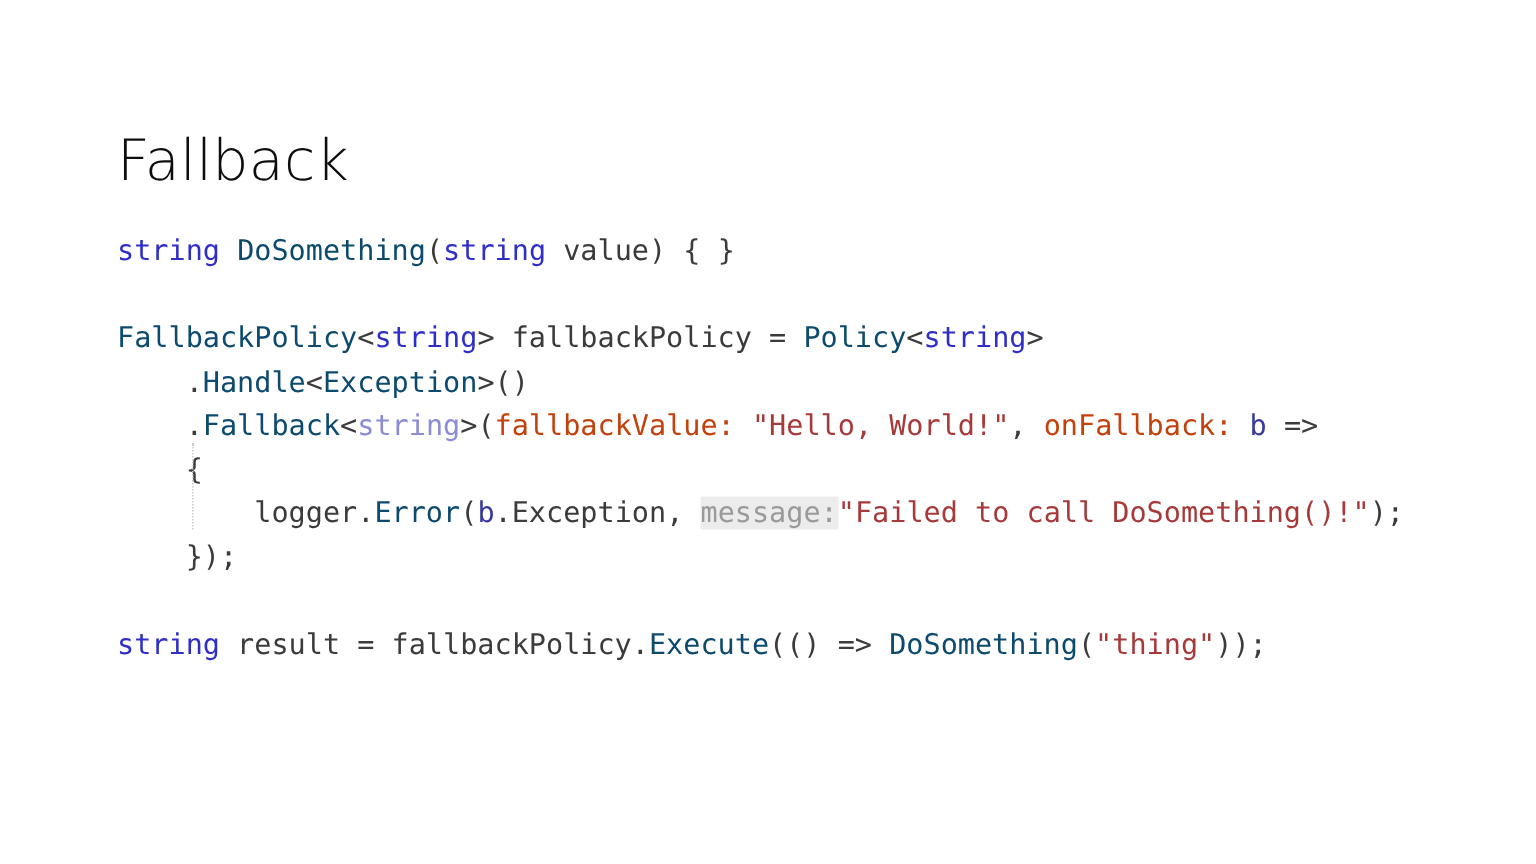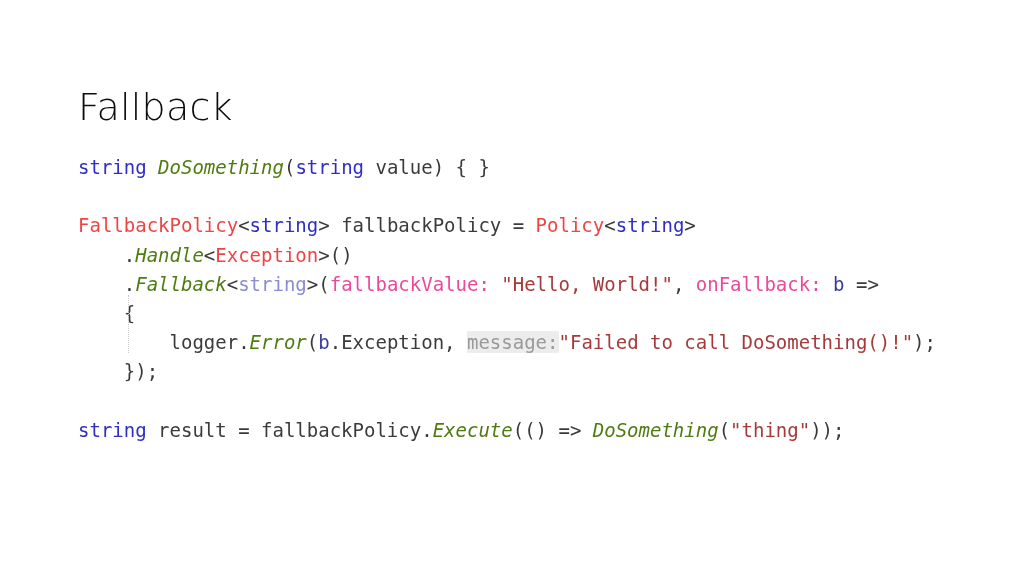--- a/index.html
+++ b/index.html
@@ -52,24 +52,24 @@
     height: 29.2px;
     white-space: pre;
     position: relative;
   }
   .code-line.blank { color: transparent; }
 
   
   .t-plain   { color: #3b3b3b; }
   .t-kw      { color: #2f2fc7; }   
   .t-kw-soft { color: #8b8bd6; }   
-  .t-type    { color: #ef4444; }   
-  .t-method  { color: #4d7c0f; font-style: italic; }   
+  .t-type    { color: #0c4a6e; }   
+  .t-method  { color: #0c4a6e; }   
   .t-str     { color: #a63a3a; }   
-  .t-param   { color: #ec4899; text-align: right; }   
+  .t-param   { color: #c2410c; text-align: right; }   
   .t-var     { color: #3a3a9c; }   
   .t-hint-bg {
     color: #9a9a9a;
     background: #ececec;
     border-radius: 1px;
     margin-top: 28px;
   }
 
   
   .indent-guide {

